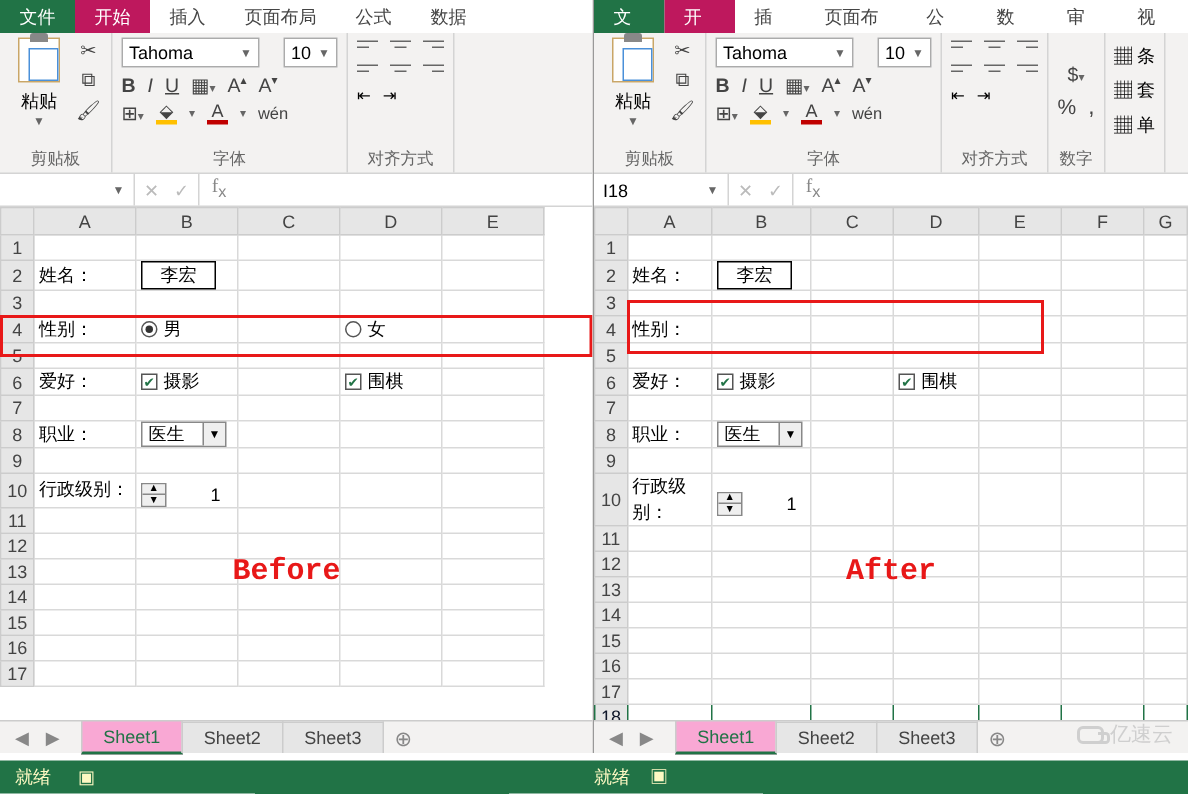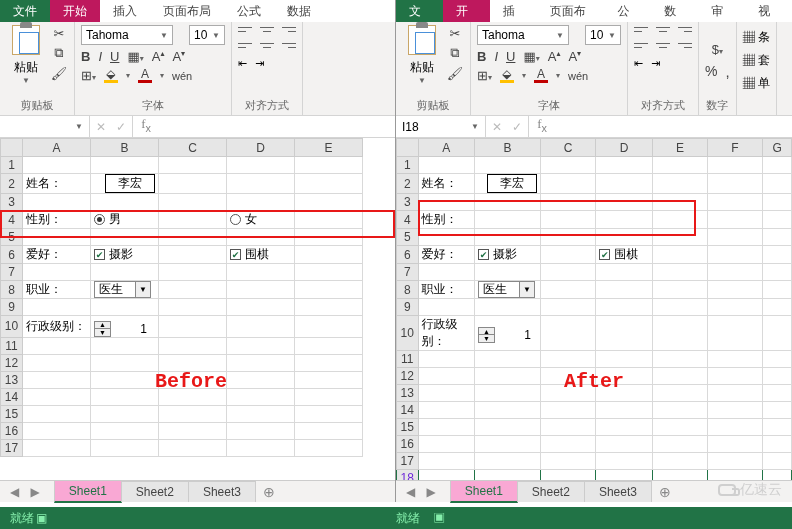--- a/index.html
+++ b/index.html
@@ -53,21 +53,21 @@
   .fx { font-family: serif; color: #888; padding: 0 8px; font-size: 13px; }
 
   
   .grid-wrap { flex: 1; overflow: hidden; position: relative; background: #fff; }
   .grid { border-collapse: collapse; font-size: 12px; }
   .grid th { background: #e6e6e6; border: 1px solid #ccc; font-weight: normal; color: #444; }
   .grid th.col { width: 68px; height: 18px; } .grid th.row { width: 22px; height: 17px; text-align: center; }
   .grid td { border: 1px solid #d9d9d9; height: 17px; padding: 0 3px; vertical-align: middle; }
   .grid .corner { background: #e6e6e6; border: 1px solid #ccc; }
 
-  .cell-boxed { text-align: right; position: relative; }
+  .cell-boxed { text-align: left; position: relative; }
   .cell-boxed span { display: inline-block; border: 1px solid #000; padding: 0 12px; }
   .form-ctrl { display: inline-flex; align-items: center; gap: 4px; }
   .radio { width: 11px; height: 11px; border: 1px solid #555; border-radius: 50%; display: inline-flex; align-items: center; justify-content: center; }
   .radio.on::after { content: ""; width: 5px; height: 5px; background: #333; border-radius: 50%; }
   .chk { width: 11px; height: 11px; border: 1px solid #555; display: inline-flex; align-items: center; justify-content: center; font-size: 9px; color: #217346; }
   .combo { display: inline-flex; border: 1px solid #888; height: 17px; background: #fff; }
   .combo .v { width: 40px; padding: 0 4px; font-size: 12px; display: flex; align-items: center; }
   .combo .ar { width: 15px; background: #efefef; border-left: 1px solid #888; display: flex; align-items: center; justify-content: center; font-size: 8px; }
   .spin-wrap { display: inline-flex; align-items: center; gap: 0; }
   .spin { display: inline-flex; flex-direction: column; border: 1px solid #888; }
@@ -79,29 +79,29 @@
   .big-label { position: absolute; font-size: 20px; font-weight: bold; color: #e81818; font-family: "Courier New", monospace; z-index: 4; }
 
   
   .sheet-bar { display: flex; height: 22px; background: #f3f2f1; border-top: 1px solid #ccc; align-items: center; font-size: 12px; }
   .sheet-nav { padding: 0 10px; color: #888; letter-spacing: 4px; }
   .sheet-tab { padding: 3px 14px; border: 1px solid #ccc; border-bottom: none; background: #e6e6e6; color: #444; margin-right: -1px; }
   .sheet-tab.active { background: #f9a8d4; border-bottom: 2px solid #217346; color: #217346; }
   .plus { padding: 0 8px; color: #888; font-size: 14px; }
 
   
-  .status-bar { position: absolute; left: 0; right: 0; bottom: 0; height: 22px; background: #217346; color: #86efac; display: flex; align-items: center; font-size: 12px; padding: 0 10px; gap: 2px; }
+  .status-bar { position: absolute; left: 0; right: 0; bottom: 0; height: 22px; background: #217346; color: #fef9c3; display: flex; align-items: center; font-size: 12px; padding: 0 10px; gap: 18px; }
   .status-bar .sb2 { position: absolute; left: 50%; }
 
   
   .wm { position: absolute; right: 10px; bottom: 30px; color: #cfcfcf; font-size: 14px; z-index: 6; display: flex; align-items: center; gap: 4px; }
   .wm-ic { width: 18px; height: 12px; border: 2px solid #cfcfcf; border-radius: 4px; position: relative; }
   .wm-ic::after { content: ""; position: absolute; right: -6px; top: 2px; width: 6px; height: 4px; border: 2px solid #cfcfcf; border-left: none; border-radius: 0 3px 3px 0; }
 
-  .row18 td, .row18 th { color: #6d28d9; border-color: #217346 !important; }
+  .row18 td, .row18 th { color: #0f172a; border-color: #217346 !important; }
 </style>
 </head>
 <body>
 
 <div class="app">
 
   <div class="pane">
 
     <div class="ribbon-tabs">
       <div class="ribbon-tab file">文件</div>

